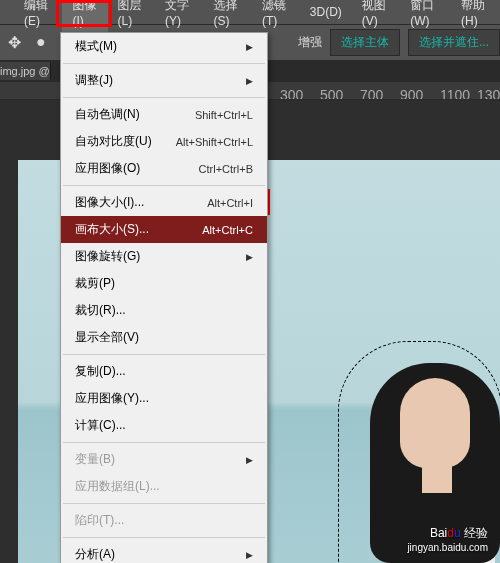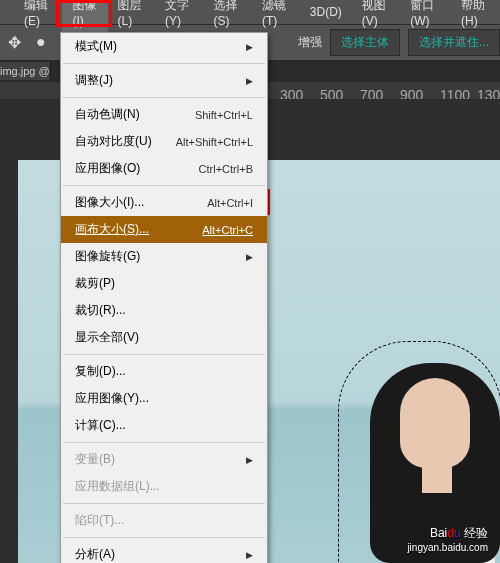--- a/index.html
+++ b/index.html
@@ -171,23 +171,22 @@
       padding: 5px 14px;
       color: #000;
       display: flex;
       justify-content: space-between;
       align-items: center;
       cursor: pointer;
       font-size: 12px;
     }
     .menu-item.disabled { color: #999; }
     .menu-item.highlighted {
-      background: #a16207;
+      background: #7f1d1d;
       color: #fff;
-      text-decoration: underline;
     }
     .menu-separator {
       height: 1px;
       background: #ccc;
       margin: 3px 2px;
     }
     .submenu-arrow {
       font-size: 9px;
       color: #333;
     }

